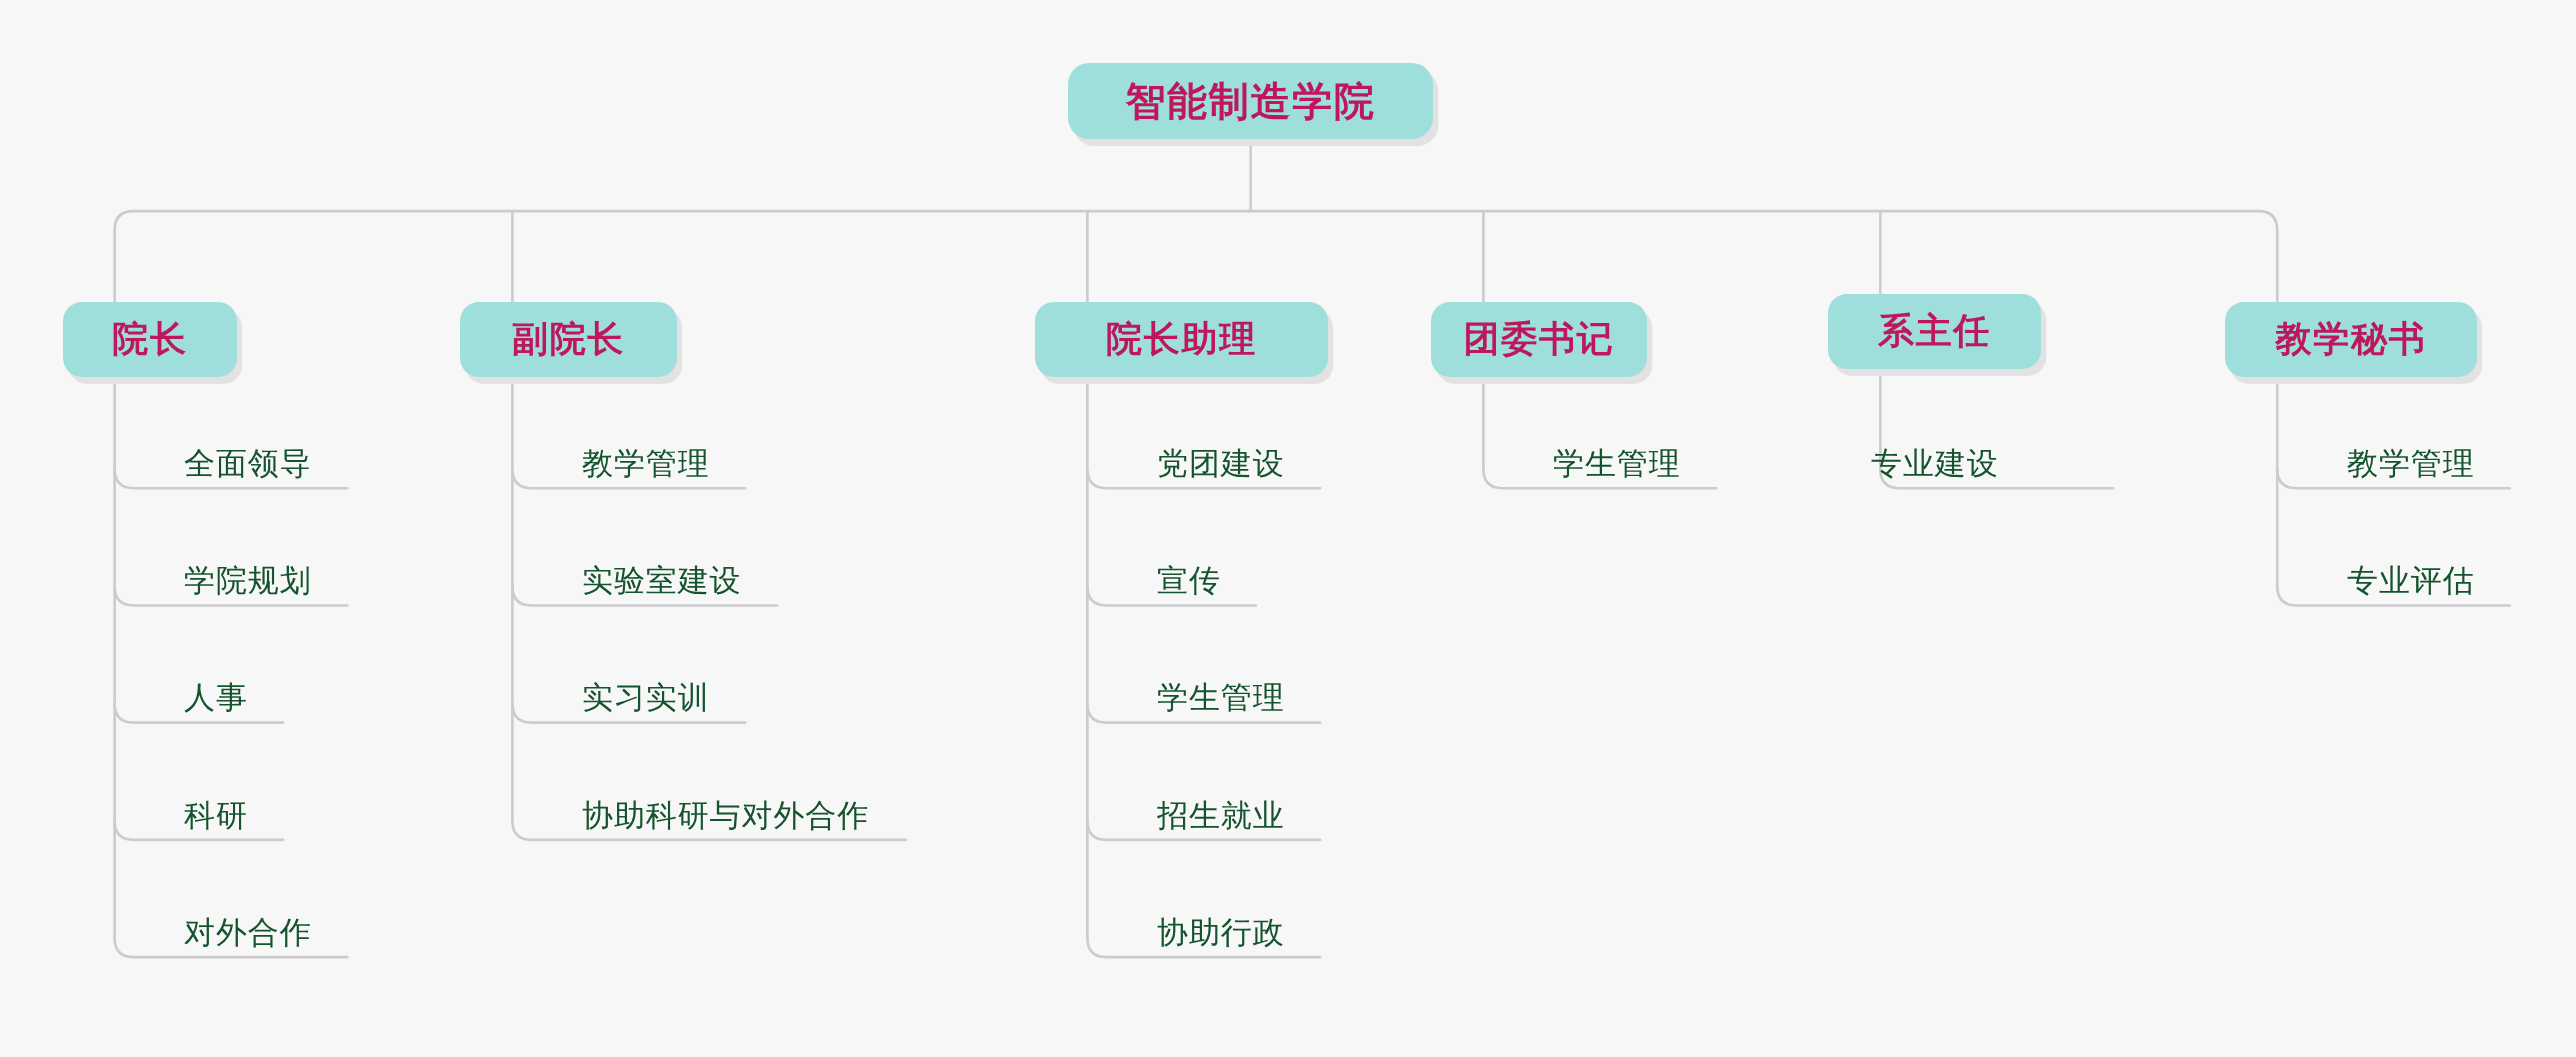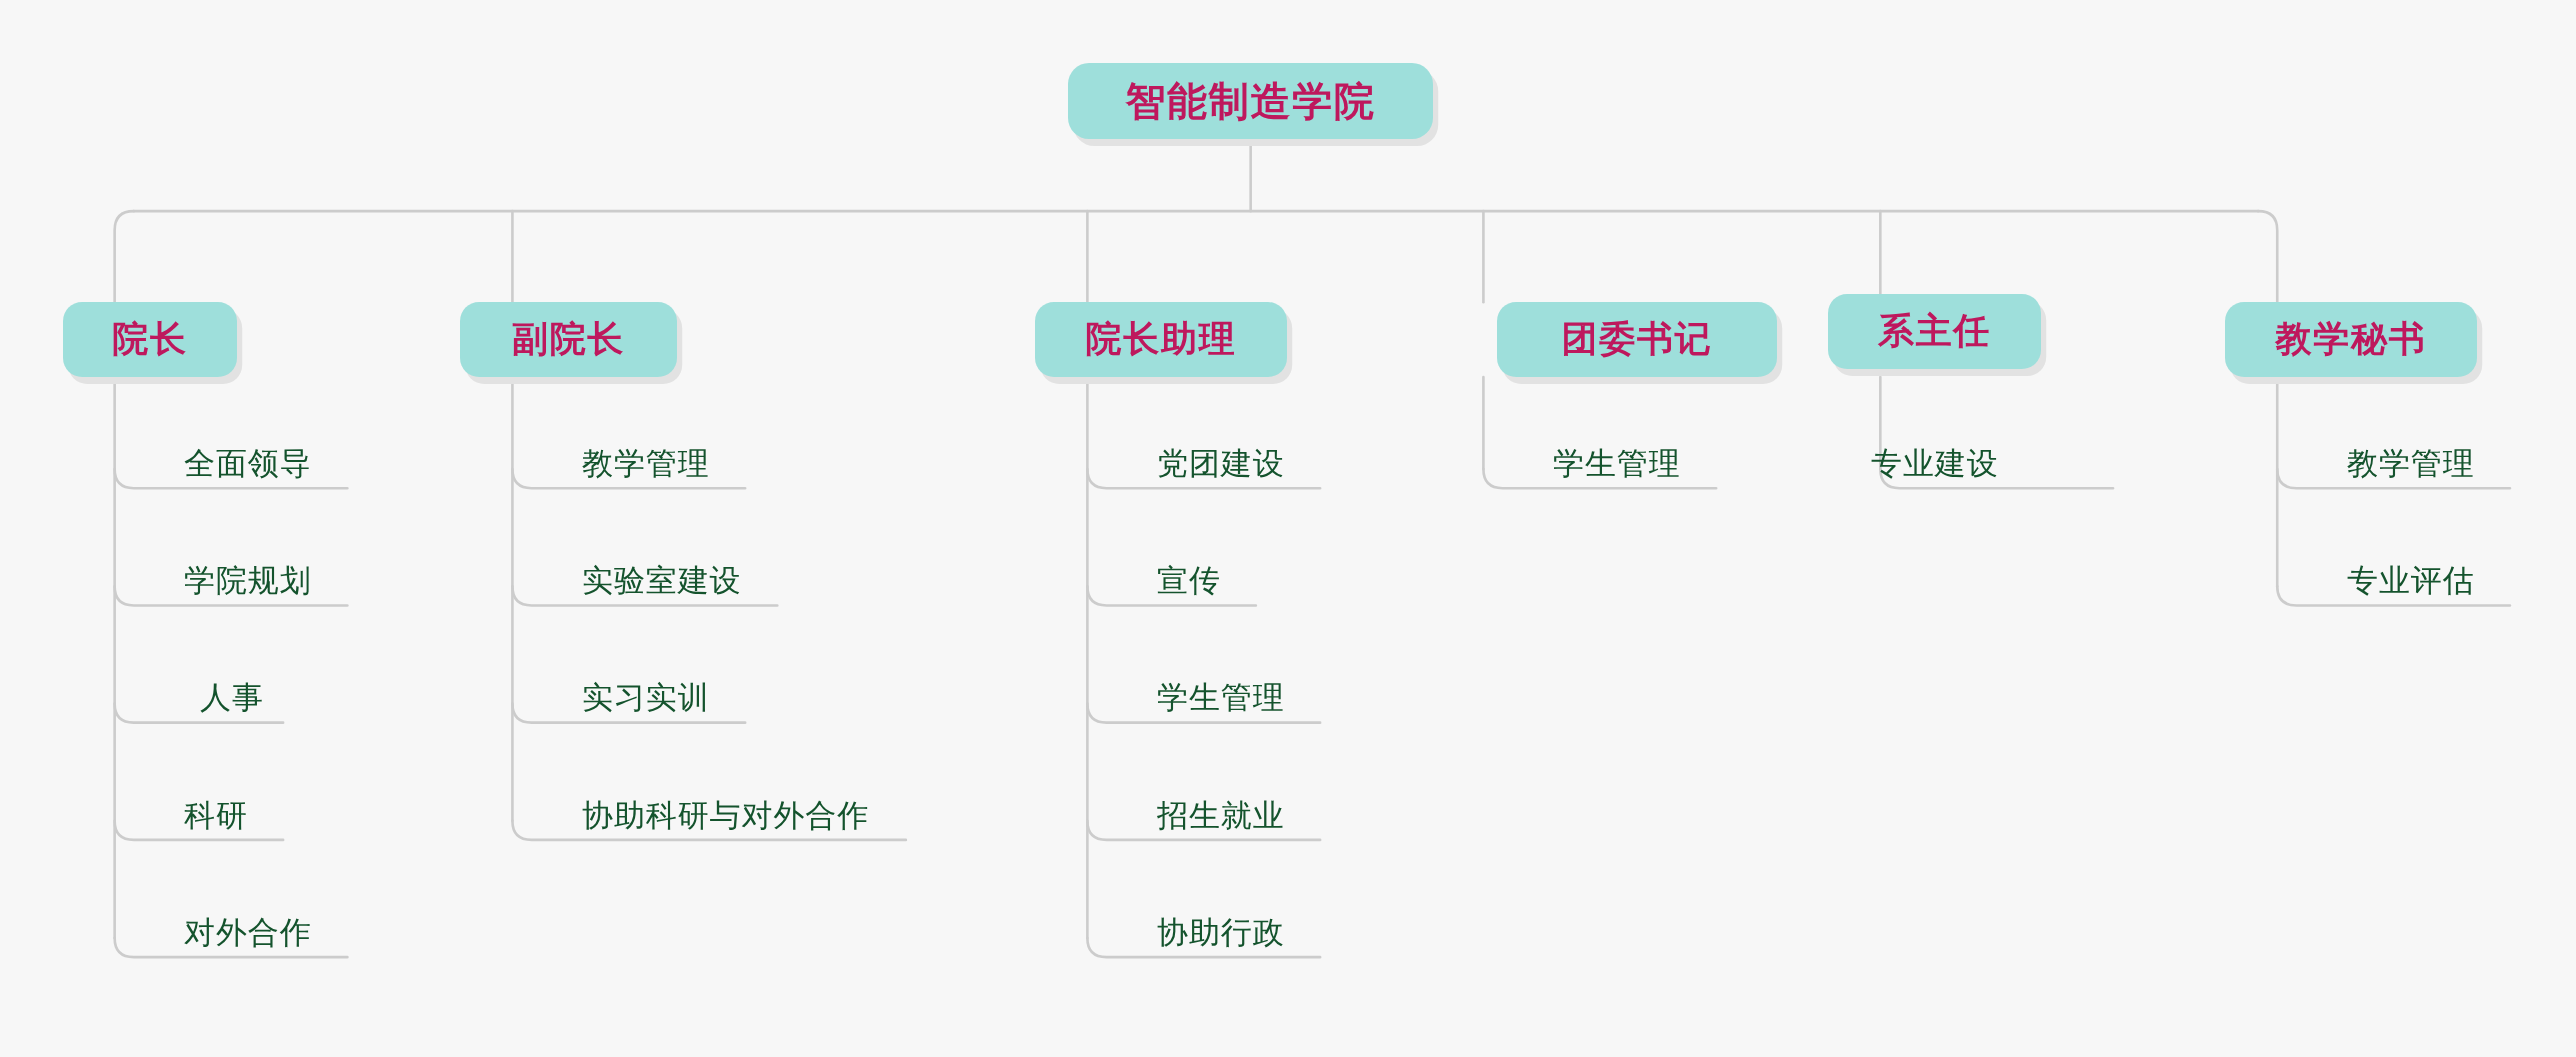--- a/index.html
+++ b/index.html
@@ -92,35 +92,35 @@
       <path d="M 2165 434 L 2165 540" fill="none" stroke="#cccccc" stroke-width="3" stroke-linecap="round"></path>
       <path d="M 2165 540 Q 2165 562 2187 562 L 2433 562" fill="none" stroke="#cccccc" stroke-width="3" stroke-linecap="round"></path>
       <path d="M 2622 434 L 2622 675" fill="none" stroke="#cccccc" stroke-width="3" stroke-linecap="round"></path>
       <path d="M 2622 540 Q 2622 562 2644 562 L 2890 562" fill="none" stroke="#cccccc" stroke-width="3" stroke-linecap="round"></path>
       <path d="M 2622 675 Q 2622 697 2644 697 L 2890 697" fill="none" stroke="#cccccc" stroke-width="3" stroke-linecap="round"></path>
     </svg>
 <div class="node root" style="left: 1068px; width: 365px; top: 63px;">智能制造学院</div>
     <div class="node branch" style="left: 63px; width: 174px; top: 302px;">院长</div>
     <div class="leaf-label" style="left: 184px; top: 443px;">全面领导</div>
     <div class="leaf-label" style="left: 184px; top: 560px;">学院规划</div>
-    <div class="leaf-label" style="left: 184px; top: 677px; margin-left: 16px;">人事</div>
+    <div class="leaf-label" style="left: 184px; top: 677px;">人事</div>
     <div class="leaf-label" style="left: 184px; top: 795px;">科研</div>
     <div class="leaf-label" style="left: 184px; top: 912px;">对外合作</div>
     <div class="node branch" style="left: 460px; width: 217px; top: 302px;">副院长</div>
     <div class="leaf-label" style="left: 582px; top: 443px;">教学管理</div>
     <div class="leaf-label" style="left: 582px; top: 560px;">实验室建设</div>
     <div class="leaf-label" style="left: 582px; top: 677px;">实习实训</div>
     <div class="leaf-label" style="left: 582px; top: 795px;">协助科研与对外合作</div>
-    <div class="node branch" style="left: 1035px; width: 252px; top: 302px;">院长助理</div>
+    <div class="node branch" style="left: 1035px; width: 293px; top: 302px;">院长助理</div>
     <div class="leaf-label" style="left: 1157px; top: 443px;">党团建设</div>
     <div class="leaf-label" style="left: 1157px; top: 560px;">宣传</div>
     <div class="leaf-label" style="left: 1157px; top: 677px;">学生管理</div>
     <div class="leaf-label" style="left: 1157px; top: 795px;">招生就业</div>
     <div class="leaf-label" style="left: 1157px; top: 912px;">协助行政</div>
-    <div class="node branch" style="left: 1497px; width: 280px; top: 302px;">团委书记</div>
+    <div class="node branch" style="left: 1431px; width: 216px; top: 302px;">团委书记</div>
     <div class="leaf-label" style="left: 1553px; top: 443px;">学生管理</div>
     <div class="node branch" style="left: 1828px; width: 213px; top: 294px;">系主任</div>
     <div class="leaf-label" style="left: 1871px; top: 443px; text-align: right;">专业建设</div>
     <div class="node branch" style="left: 2225px; width: 252px; top: 302px;">教学秘书</div>
     <div class="leaf-label" style="left: 2347px; top: 443px;">教学管理</div>
     <div class="leaf-label" style="left: 2347px; top: 560px;">专业评估</div>
   </div>
 
 
 </body></html>

